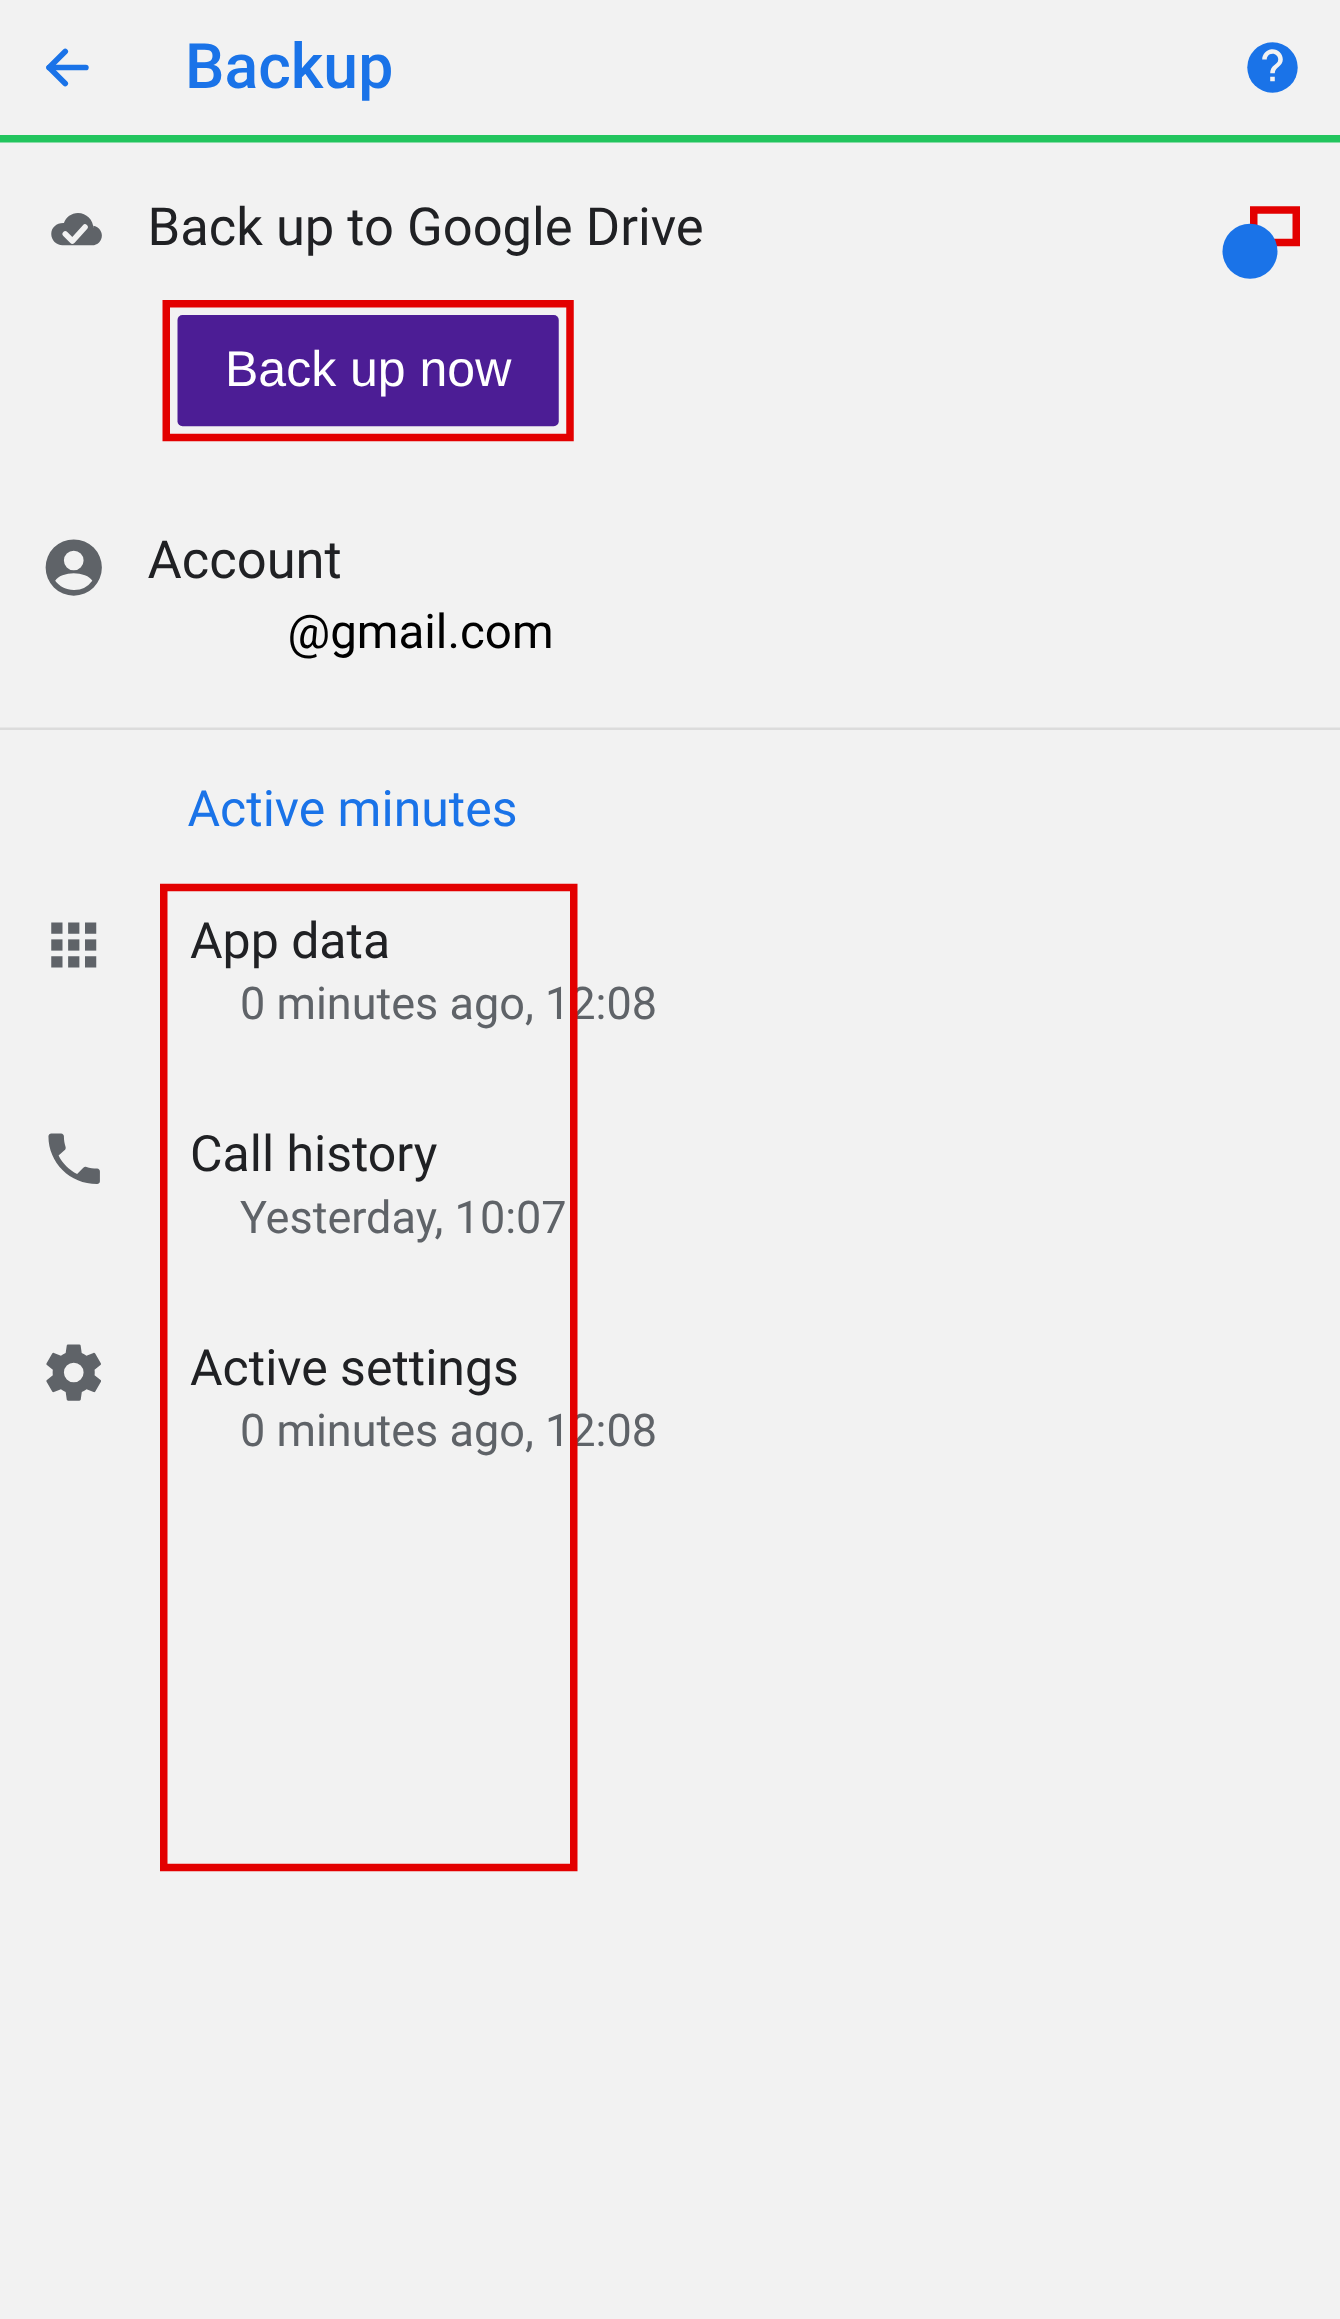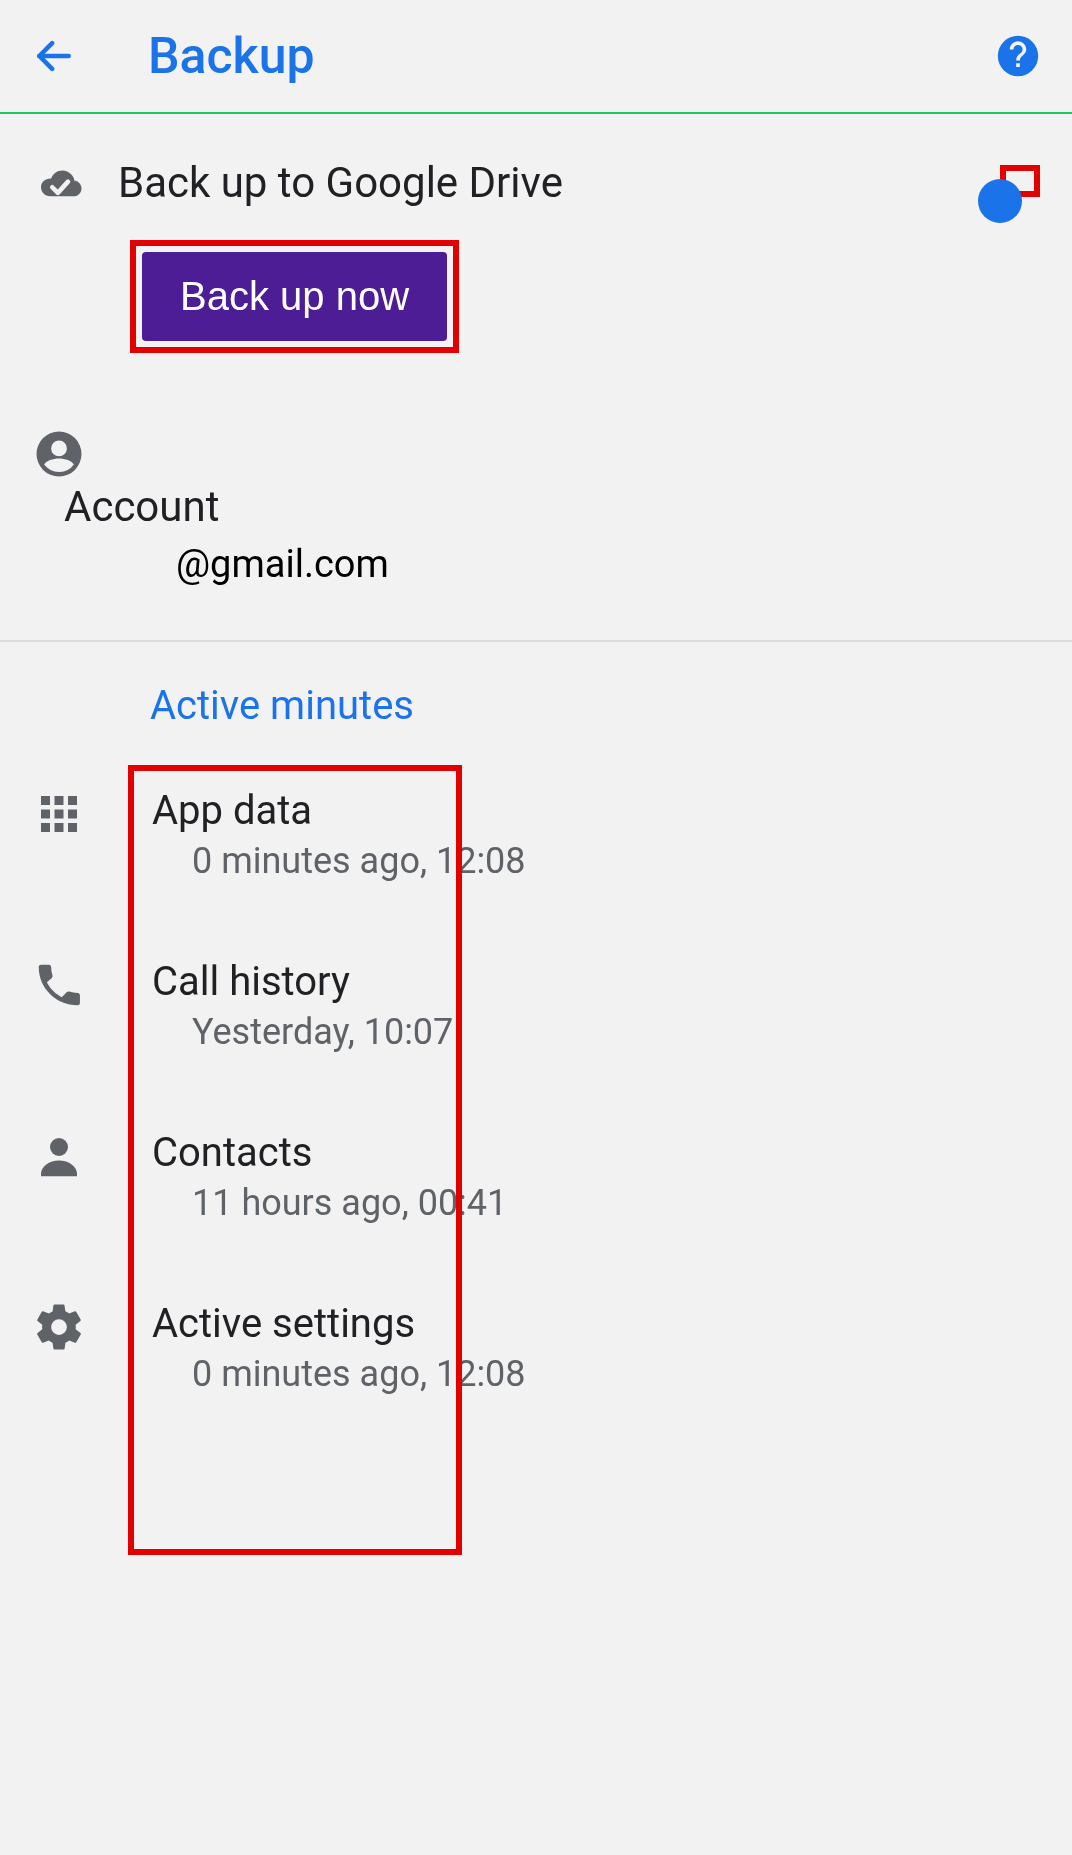--- a/index.html
+++ b/index.html
@@ -9,21 +9,21 @@
     font-family: Roboto, "Helvetica Neue", Arial, sans-serif;
     background: #f2f2f2;
     color: #202124;
   }
   .header {
     height: 114px;
     display: flex;
     align-items: center;
     padding: 0 32px;
     background: #f2f2f2;
-    border-bottom: 2px solid #22c55e;
+    border-bottom: 6px solid #22c55e;
   }
   .back-icon {
     width: 44px; height: 44px;
     color: #1a73e8;
     flex: 0 0 auto;
   }
   .header-title {
     font-size: 50px;
     font-weight: 500;
     color: #1a73e8;
@@ -197,21 +197,21 @@
     </span>
   </div>
 </div>
 
 <div class="button-row">
   <span class="highlight">
     <button class="backup-button">Back up now</button>
   </span>
 </div>
 
-<div class="row account-row" style="padding-top:30px;flex-direction:column;">
+<div class="row account-row" style="padding-top:30px;">
   <span class="row-icon">
     <svg viewBox="0 0 24 24" fill="currentColor">
       <path d="M12 2a10 10 0 1 0 0 20 10 10 0 0 0 0-20zm0 4a3.5 3.5 0 1 1 0 7 3.5 3.5 0 0 1 0-7zm0 14c-2.7 0-5.1-1.3-6.6-3.3.8-1.7 4-2.7 6.6-2.7s5.8 1 6.6 2.7A7.96 7.96 0 0 1 12 20z"></path>
     </svg>
   </span>
   <div class="row-content">
     <div class="row-title">Account</div>
     <div class="row-sub">@gmail.com</div>
   </div>
 </div>
@@ -248,32 +248,20 @@
       <svg viewBox="0 0 24 24" fill="currentColor">
         <path d="M6.6 10.8c1.4 2.8 3.8 5.2 6.6 6.6l2.2-2.2c.3-.3.7-.4 1.1-.3 1.2.4 2.5.6 3.8.6.6 0 1 .5 1 1V20c0 .6-.5 1-1 1C10.6 21 3 13.4 3 4c0-.6.5-1 1-1h3.5c.6 0 1 .5 1 1 0 1.3.2 2.6.6 3.8.1.4 0 .8-.3 1.1L6.6 10.8z"></path>
       </svg>
     </span>
     <div class="list-text">
       <div class="list-title">Call history</div>
       <div class="list-sub">Yesterday, 10:07</div>
     </div>
   </div>
 
-  <div class="list-item">
-    <span class="row-icon">
-      <svg viewBox="0 0 24 24" fill="currentColor">
-        <circle cx="12" cy="8" r="4"></circle>
-        <path d="M4 20c0-3.3 3.6-6 8-6s8 2.7 8 6v1H4v-1z"></path>
-      </svg>
-    </span>
-    <div class="list-text">
-      <div class="list-title">Contacts</div>
-      <div class="list-sub">11 hours ago, 00:41</div>
-    </div>
-  </div>
 
   <div class="list-item">
     <span class="row-icon">
       <svg viewBox="0 0 24 24" fill="currentColor">
         <path d="M19.4 13c.04-.33.06-.66.06-1s-.02-.67-.06-1l2.1-1.65c.19-.15.24-.42.12-.64l-2-3.46c-.12-.22-.39-.3-.61-.22l-2.49 1c-.52-.4-1.08-.73-1.69-.98l-.38-2.65A.5.5 0 0 0 14 2h-4c-.25 0-.46.18-.49.42l-.38 2.65c-.61.25-1.17.58-1.69.98l-2.49-1c-.22-.09-.49 0-.61.22l-2 3.46c-.12.22-.07.49.12.64L4.56 11c-.04.33-.06.66-.06 1s.02.67.06 1l-2.1 1.65c-.19.15-.24.42-.12.64l2 3.46c.12.22.39.3.61.22l2.49-1c.52.4 1.08.73 1.69.98l.38 2.65c.03.24.24.42.49.42h4c.25 0 .46-.18.49-.42l.38-2.65c.61-.25 1.17-.58 1.69-.98l2.49 1c.22.09.49 0 .61-.22l2-3.46c.12-.22.07-.49-.12-.64L19.4 13zM12 15.5A3.5 3.5 0 1 1 12 8.5a3.5 3.5 0 0 1 0 7z"></path>
       </svg>
     </span>
     <div class="list-text">
       <div class="list-title">Active settings</div>
       <div class="list-sub">0 minutes ago, 12:08</div>

